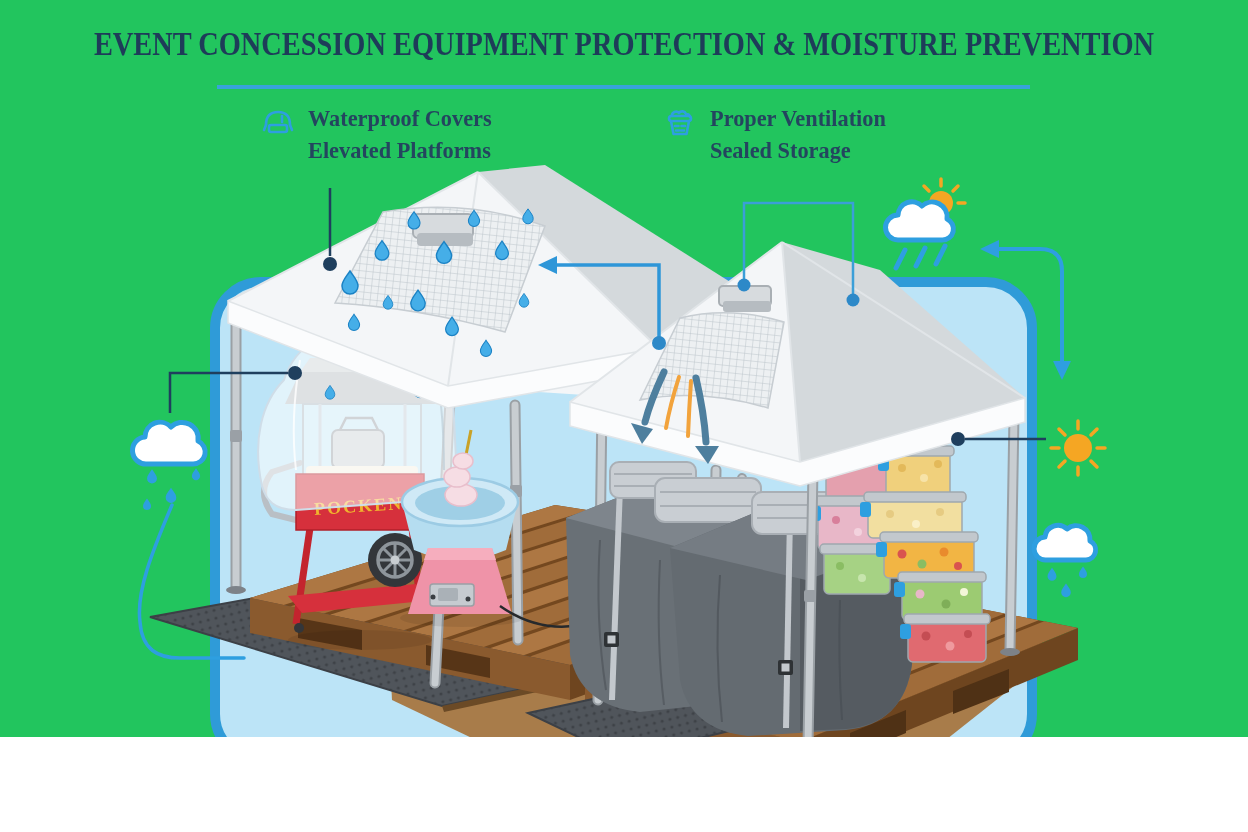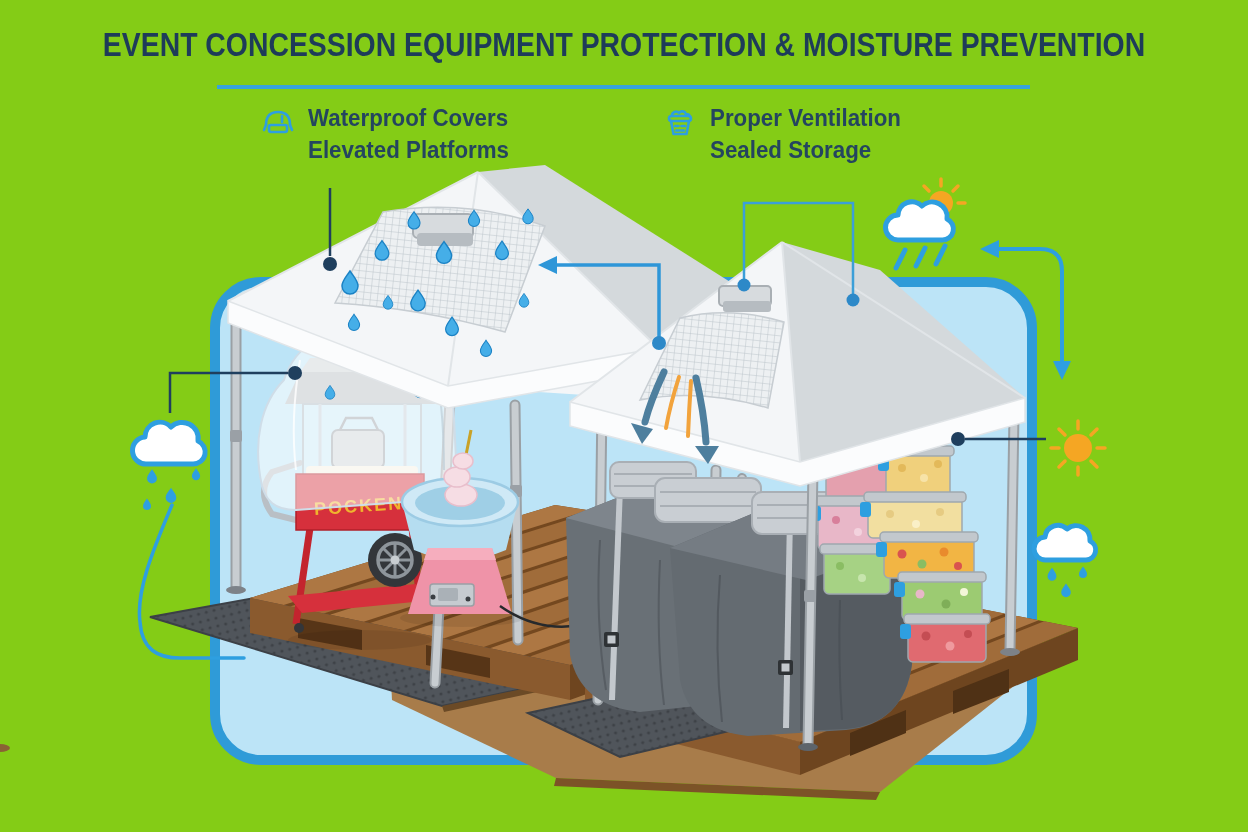--- a/index.html
+++ b/index.html
@@ -1,17 +1,17 @@
 <!DOCTYPE html>
 <html><head>
 <meta charset="utf-8">
 <style>
   html,body{margin:0;padding:0;background:#ffffff;}
-  .stage{position:relative;width:1248px;height:832px;background:#84cc16;overflow:hidden;
-         font-family:Liberation Sans, sans-serif;}
+  .stage{position:relative;width:1248px;height:737px;background:#22c55e;overflow:hidden;
+         font-family:Liberation Serif, serif;}
   .title{position:absolute;top:26px;left:0;width:100%;text-align:center;
          font-size:33px;font-weight:700;color:#1e3c59;white-space:nowrap;
          transform:scaleX(.86);letter-spacing:0;}
   .title-underline{position:absolute;top:85px;left:217px;width:813px;height:4px;background:#38a3dc;}
   .legend-item{position:absolute;display:flex;align-items:flex-start;gap:12px;}
   .legend-item .licon{flex:0 0 36px;margin-top:2px;}
   .legend-text{font-size:24px;font-weight:700;color:#24455f;line-height:32px;
                transform:scaleX(.93);transform-origin:left top;white-space:nowrap;}
   #legend-1{left:260px;top:102px;}
   #legend-2{left:662px;top:102px;}

